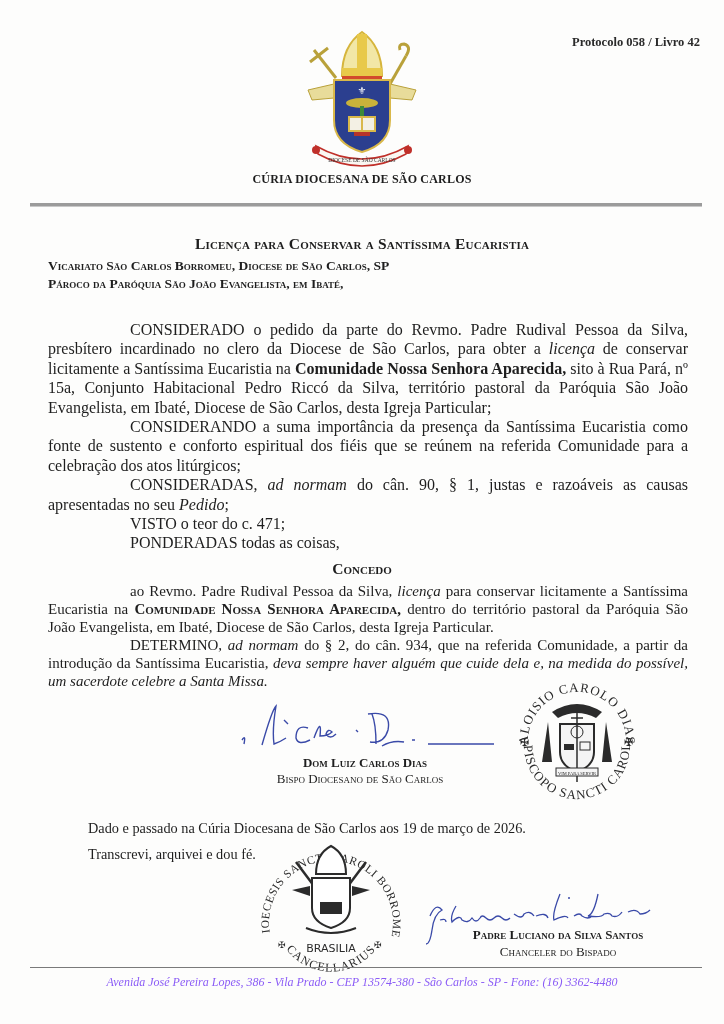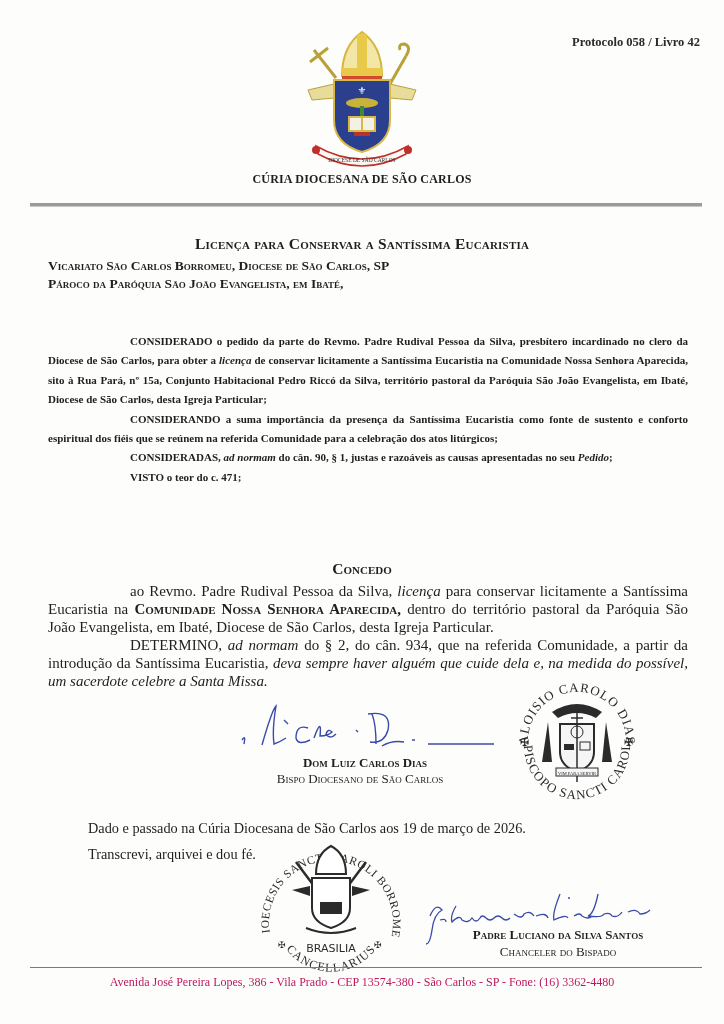--- a/index.html
+++ b/index.html
@@ -7,38 +7,38 @@
     width: 724px; height: 1024px; background: #fdfdfc; position: relative; overflow: hidden;
     font-family: "Liberation Serif", "DejaVu Serif", serif; color: #1e1e1e;
   }
   .abs { position: absolute; }
   .protocol { right: 24px; top: 35px; font-size: 12.5px; font-weight: bold; color: #2a2a2a; }
   .coa { left: 302px; top: 28px; width: 120px; height: 140px; }
   .curia { left: 0; right: 0; top: 172px; text-align: center; font-size: 12px; font-weight: bold; letter-spacing: 0.2px; }
   .rule-top { left: 30px; right: 22px; top: 203px; height: 3px; background: #9b9b9b; border-bottom: 1px solid #c8c8c8; }
   .title { left: 0; right: 0; top: 219px; text-align: center; font-size: 15.5px; font-weight: bold; font-variant: small-caps; letter-spacing: 0.2px; margin-top: 16px; }
   .addressee { left: 48px; top: 257px; font-size: 13.5px; font-weight: bold; font-variant: small-caps; line-height: 17.5px; }
-  .body { left: 48px; width: 640px; top: 332px; font-size: 11px; line-height: 19.4px; text-align: justify; font-weight: bold; }
+  .body { left: 48px; width: 640px; top: 320px; font-size: 16px; line-height: 19.4px; text-align: justify; }
   .body p { margin: 0; text-indent: 82px; }
   .concedo { left: 0; right: 0; top: 560px; text-align: center; font-size: 15.5px; font-weight: bold; font-variant: small-caps; }
   .body2 { left: 48px; width: 640px; top: 582px; font-size: 15px; line-height: 18px; text-align: justify; }
   .body2 p { margin: 0; text-indent: 82px; }
   .sc { font-variant: small-caps; font-weight: bold; }
   .sig1 { left: 232px; top: 700px; width: 270px; height: 60px; }
   .sig1-name { left: 260px; top: 755px; width: 210px; text-align: center; font-size: 13px; font-weight: bold; font-variant: small-caps; }
   .sig1-role { left: 240px; top: 771px; width: 240px; text-align: center; font-size: 13px; font-variant: small-caps; font-family: Liberation Serif, serif; }
   .seal1 { left: 508px; top: 672px; width: 138px; height: 138px; }
   .given { left: 88px; top: 820px; font-size: 14.3px; }
   .transcrevi { left: 88px; top: 846px; font-size: 14.3px; }
   .seal2 { left: 256px; top: 838px; width: 150px; height: 140px; }
   .sig2 { left: 410px; top: 886px; width: 270px; height: 60px; }
   .sig2-name { left: 438px; top: 927px; width: 240px; text-align: center; font-size: 13px; font-weight: bold; font-variant: small-caps; }
   .sig2-role { left: 438px; top: 944px; width: 240px; text-align: center; font-size: 13px; font-variant: small-caps; }
   .rule-bot { left: 30px; right: 22px; top: 967px; height: 1px; background: #7a7a7a; }
-  .footer { left: 0; right: 0; top: 975px; text-align: center; font-size: 12px; color: #be185d; }
+  .footer { left: 0; right: 0; top: 975px; text-align: center; font-size: 12px; color: #8b5cf6; font-style: italic; }
 </style>
 </head>
 <body>
 
 <div class="abs protocol">Protocolo 058 / Livro 42</div>
 
 <svg class="abs coa" viewBox="0 0 120 140">
 
   <g>
     <line x1="12" y1="22" x2="34" y2="50" stroke="#b9a13a" stroke-width="3"></line>
@@ -85,20 +85,21 @@
 <div class="abs addressee">
   <div>Vicariato São Carlos Borromeu, Diocese de São Carlos, SP</div>
   <div>Pároco da Paróquia São João Evangelista, em Ibaté,</div>
 </div>
 
 <div class="abs body">
   <p><span>CONSIDERADO o pedido da parte do Revmo. Padre Rudival Pessoa da Silva, presbítero incardinado no clero da Diocese de São Carlos, para obter a </span><i>licença</i><span> de conservar licitamente a Santíssima Eucaristia na </span><b>Comunidade Nossa Senhora Aparecida,</b><span> sito à Rua Pará, nº 15a, Conjunto Habitacional Pedro Riccó da Silva, território pastoral da Paróquia São João Evangelista, em Ibaté, Diocese de São Carlos, desta Igreja Particular;</span></p>
   <p>CONSIDERANDO a suma importância da presença da Santíssima Eucaristia como fonte de sustento e conforto espiritual dos fiéis que se reúnem na referida Comunidade para a celebração dos atos litúrgicos;</p>
   <p><span>CONSIDERADAS, </span><i>ad normam</i><span> do cân. 90, § 1, justas e razoáveis as causas apresentadas no seu </span><i>Pedido</i><span>;</span></p>
   <p>VISTO o teor do c. 471;</p>
+  <p>PONDERADAS todas as coisas,</p>
 </div>
 
 <div class="abs concedo">Concedo</div>
 
 <div class="abs body2">
   <p><span>ao Revmo. Padre Rudival Pessoa da Silva, </span><i>licença</i><span> para conservar licitamente a Santíssima Eucaristia na </span><span class="sc">Comunidade Nossa Senhora Aparecida,</span><span> dentro do território pastoral da Paróquia São João Evangelista, em Ibaté, Diocese de São Carlos, desta Igreja Particular.</span></p>
   <p><span>DETERMINO, </span><i>ad normam</i><span> do § 2, do cân. 934, que na referida Comunidade, a partir da introdução da Santíssima Eucaristia, </span><i>deva sempre haver alguém que cuide dela e, na medida do possível, um sacerdote celebre a Santa Missa.</i></p>
 </div>
 
 <svg class="abs sig1" viewBox="0 0 270 60">

